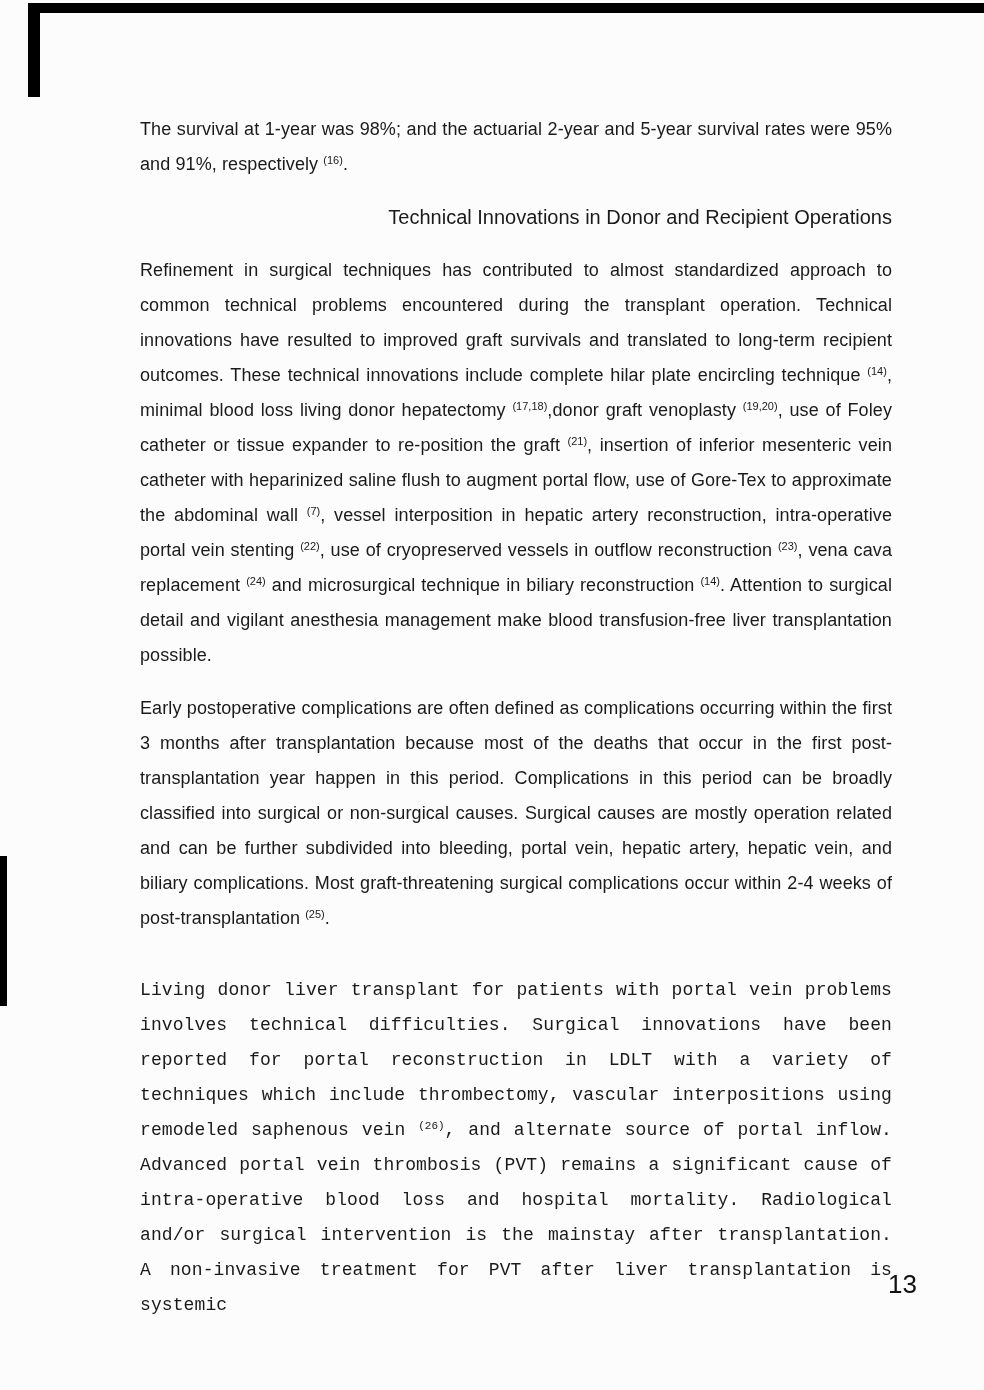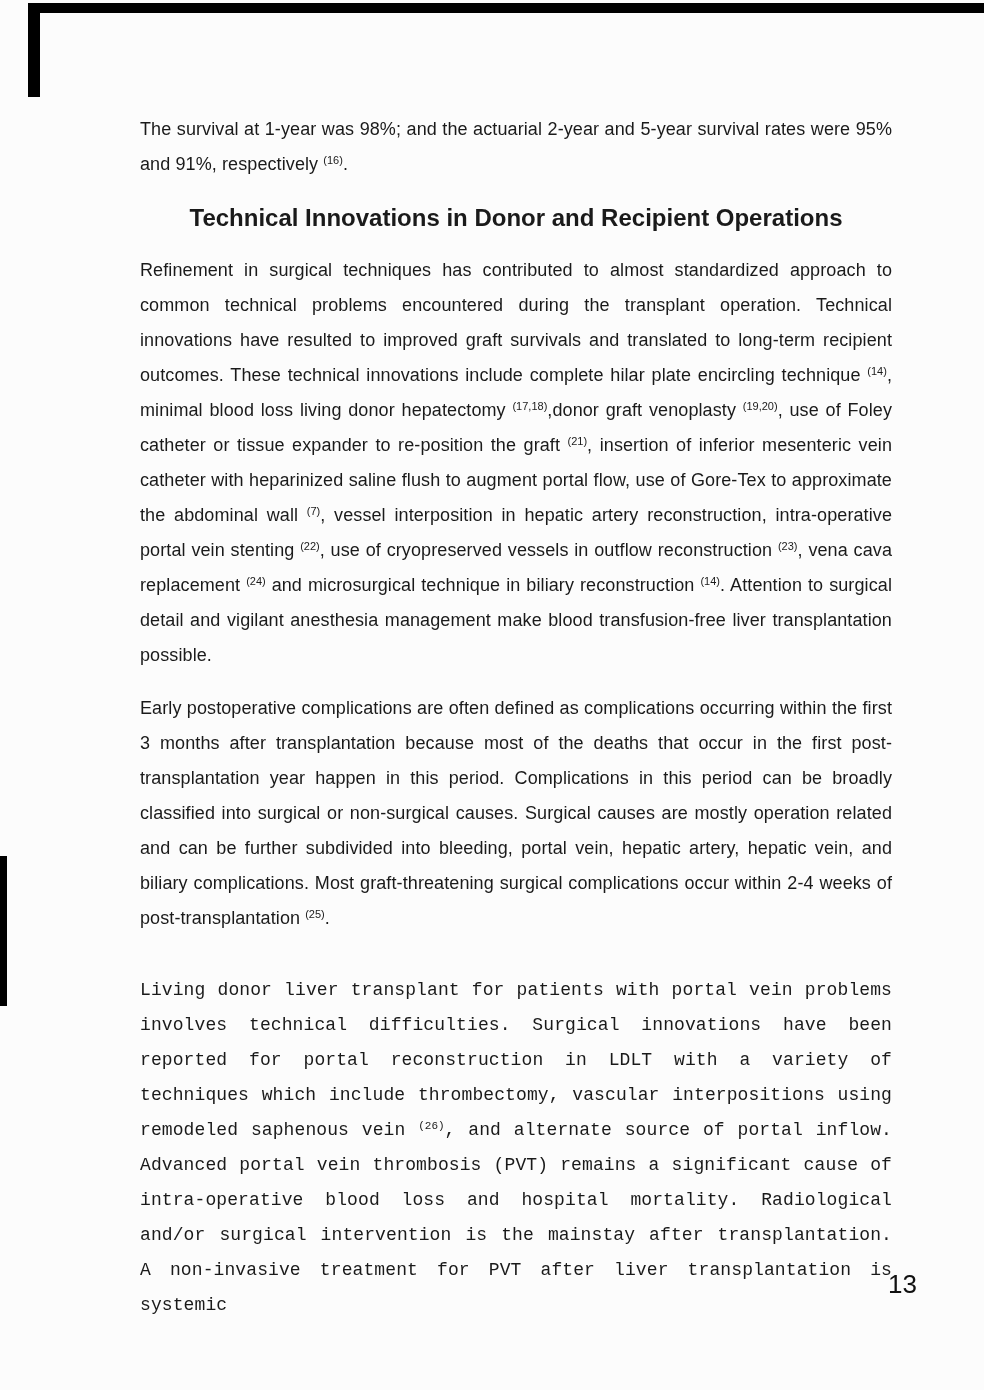--- a/index.html
+++ b/index.html
@@ -51,24 +51,24 @@
   }
   .para.continues {
     text-align-last: justify;
     font-family: Liberation Mono, monospace;
   }
   .para.gap-before {
     margin-top: 37px;
   }
   .heading {
     margin: 18px 0;
-    font-size: 24px;
+    font-size: 20px;
     line-height: 35px;
-    font-weight: bold;
-    text-align: center;
+    font-weight: normal;
+    text-align: right;
   }
   sup {
     font-size: 11px;
     line-height: 0;
     vertical-align: 6px;
     letter-spacing: 0;
   }
   .page-number {
     position: absolute;
     top: 1269px;

